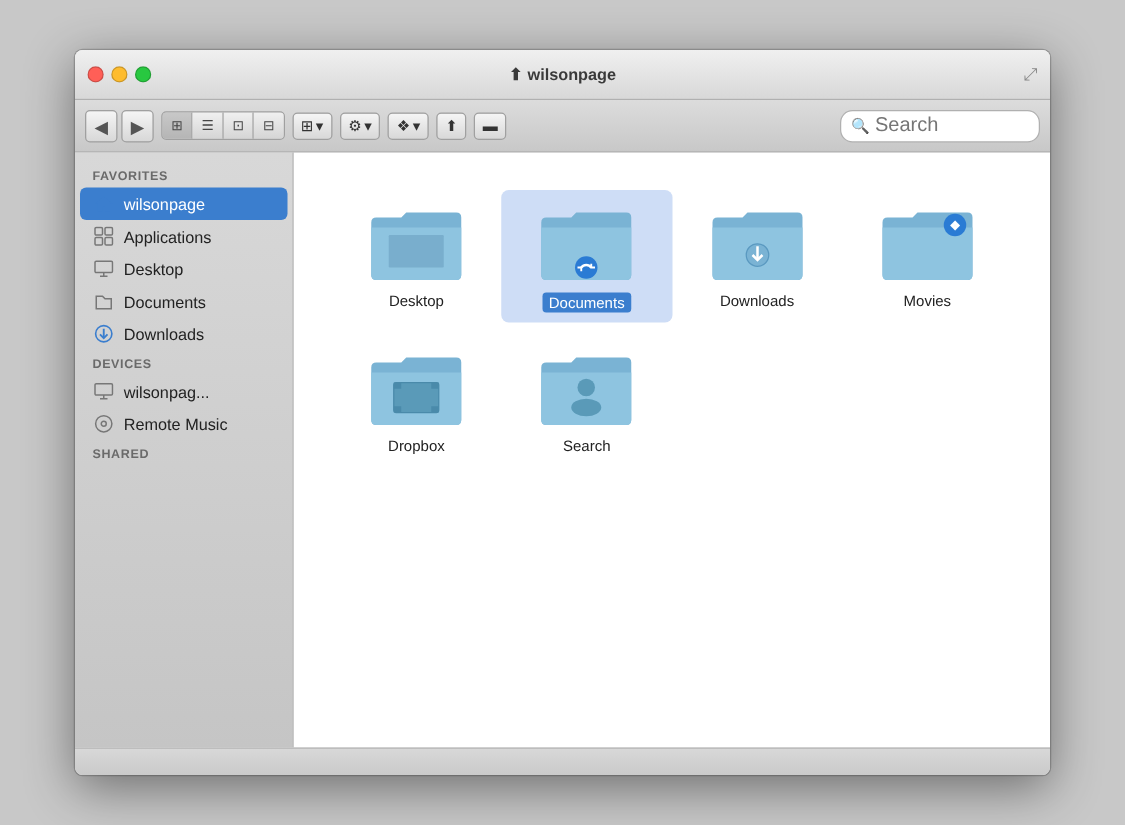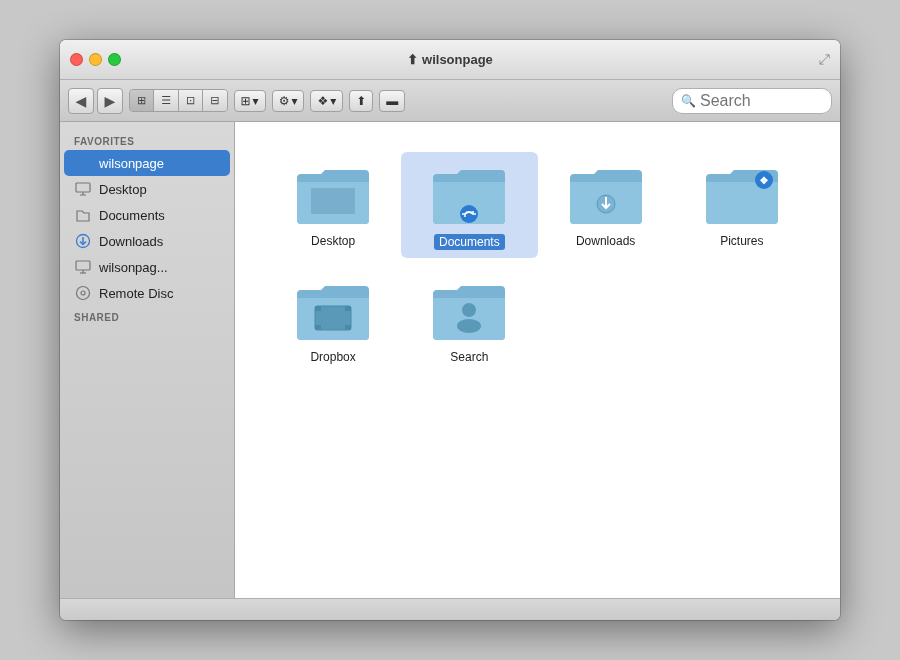--- a/index.html
+++ b/index.html
@@ -341,20 +341,31 @@
       <div class="sidebar-item active">
         <div class="sidebar-item-icon icon-home">
 
           <svg width="16" height="16" viewBox="0 0 16 16" fill="none">
             <path d="M8 2L1 8h2v6h4v-4h2v4h4V8h2L8 2z" fill="#3b7ece"></path>
           </svg>
         </div>
         <span class="sidebar-item-label">wilsonpage</span>
       </div>
 
+      <div class="sidebar-item">
+        <div class="sidebar-item-icon">
+          <svg width="16" height="16" viewBox="0 0 16 16">
+            <rect x="1" y="1" width="6" height="6" rx="1" fill="none" stroke="#777" stroke-width="1.2"></rect>
+            <rect x="9" y="1" width="6" height="6" rx="1" fill="none" stroke="#777" stroke-width="1.2"></rect>
+            <rect x="1" y="9" width="6" height="6" rx="1" fill="none" stroke="#777" stroke-width="1.2"></rect>
+            <rect x="9" y="9" width="6" height="6" rx="1" fill="none" stroke="#777" stroke-width="1.2"></rect>
+          </svg>
+        </div>
+        <span class="sidebar-item-label">Applications</span>
+      </div>
 
       <div class="sidebar-item">
         <div class="sidebar-item-icon">
           <svg width="16" height="16" viewBox="0 0 16 16">
             <rect x="1" y="2" width="14" height="9" rx="1" fill="none" stroke="#777" stroke-width="1.2"></rect>
             <line x1="8" y1="11" x2="8" y2="14" stroke="#777" stroke-width="1.2"></line>
             <line x1="5" y1="14" x2="11" y2="14" stroke="#777" stroke-width="1.2"></line>
           </svg>
         </div>
         <span class="sidebar-item-label">Desktop</span>
@@ -373,40 +384,41 @@
         <div class="sidebar-item-icon">
           <svg width="16" height="16" viewBox="0 0 16 16">
             <circle cx="8" cy="8" r="6.5" fill="none" stroke="#3b7ece" stroke-width="1.3"></circle>
             <line x1="8" y1="4" x2="8" y2="11" stroke="#3b7ece" stroke-width="1.5"></line>
             <polyline points="5,8.5 8,11.5 11,8.5" fill="none" stroke="#3b7ece" stroke-width="1.5"></polyline>
           </svg>
         </div>
         <span class="sidebar-item-label">Downloads</span>
       </div>
 
+      <div class="sidebar-section-label">DEVICES</div>
 
       <div class="sidebar-item">
         <div class="sidebar-item-icon">
           <svg width="16" height="16" viewBox="0 0 16 16">
             <rect x="1" y="2" width="14" height="9" rx="1" fill="none" stroke="#777" stroke-width="1.2"></rect>
             <line x1="8" y1="11" x2="8" y2="14" stroke="#777" stroke-width="1.2"></line>
             <line x1="5" y1="14" x2="11" y2="14" stroke="#777" stroke-width="1.2"></line>
           </svg>
         </div>
         <span class="sidebar-item-label">wilsonpag...</span>
       </div>
 
       <div class="sidebar-item">
         <div class="sidebar-item-icon">
           <svg width="16" height="16" viewBox="0 0 16 16">
             <circle cx="8" cy="8" r="6.5" fill="none" stroke="#777" stroke-width="1.2"></circle>
             <circle cx="8" cy="8" r="2" fill="none" stroke="#777" stroke-width="1.2"></circle>
           </svg>
         </div>
-        <span class="sidebar-item-label">Remote Disc</span>
+        <span class="sidebar-item-label">Remote Music</span>
       </div>
 
       <div class="sidebar-section-label">SHARED</div>
 
     </div>
 
     <div class="content">
       <div class="icon-grid">
 
         <div class="folder-item">
@@ -453,21 +465,21 @@
         <div class="folder-item">
           <div class="folder-icon-wrap">
             <svg class="folder-svg" viewBox="0 0 80 68">
               <path d="M4 18 Q4 14 8 14 L28 14 L32 10 L72 10 Q76 10 76 14 L76 60 Q76 64 72 64 L8 64 Q4 64 4 60 Z" fill="#7ab3d4"></path>
               <path d="M4 22 L76 22 L76 60 Q76 64 72 64 L8 64 Q4 64 4 60 Z" fill="#8ec4e0"></path>
 
               <circle cx="62" cy="20" r="9" fill="#2a7bd4"></circle>
               <text x="62" y="24" text-anchor="middle" fill="white" font-size="10" font-weight="bold">❖</text>
             </svg>
           </div>
-          <span class="folder-label">Pictures</span>
+          <span class="folder-label">Movies</span>
         </div>
 
         <div class="folder-item">
           <div class="folder-icon-wrap">
             <svg class="folder-svg" viewBox="0 0 80 68">
               <path d="M4 18 Q4 14 8 14 L28 14 L32 10 L72 10 Q76 10 76 14 L76 60 Q76 64 72 64 L8 64 Q4 64 4 60 Z" fill="#7ab3d4"></path>
               <path d="M4 22 L76 22 L76 60 Q76 64 72 64 L8 64 Q4 64 4 60 Z" fill="#8ec4e0"></path>
 
               <rect x="22" y="30" width="36" height="24" rx="2" fill="#5a9ab8" stroke="#4a8aaa" stroke-width="1"></rect>
               <rect x="22" y="30" width="6" height="5" fill="#4a8aaa"></rect>

